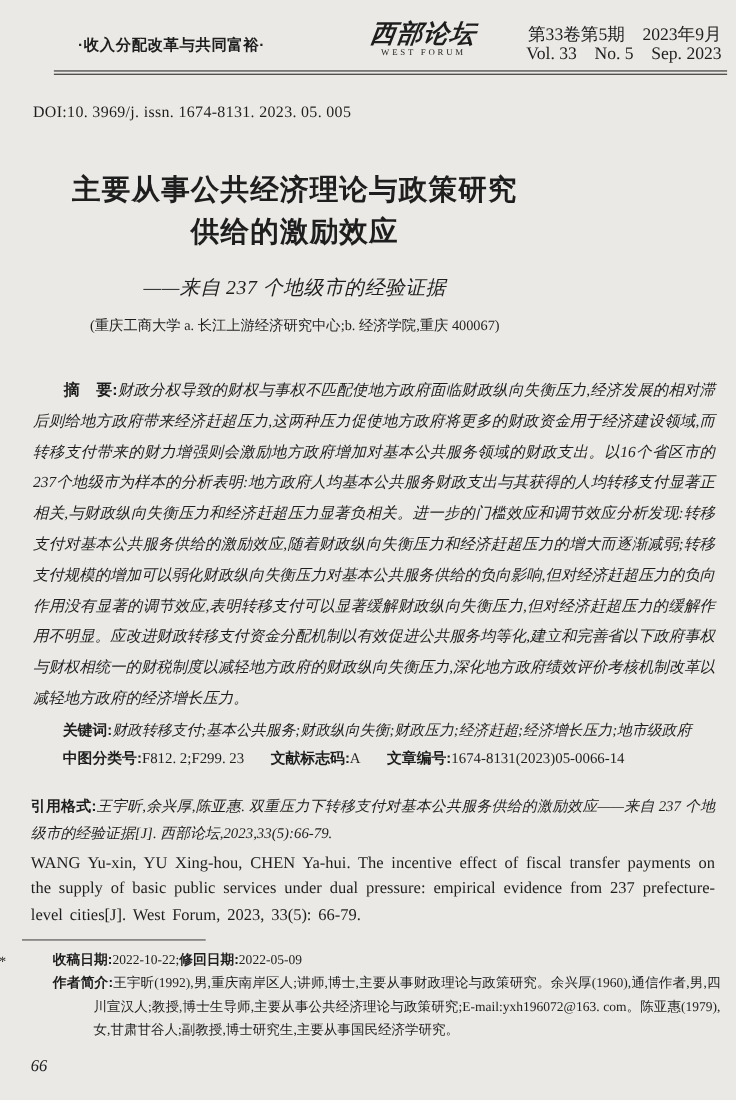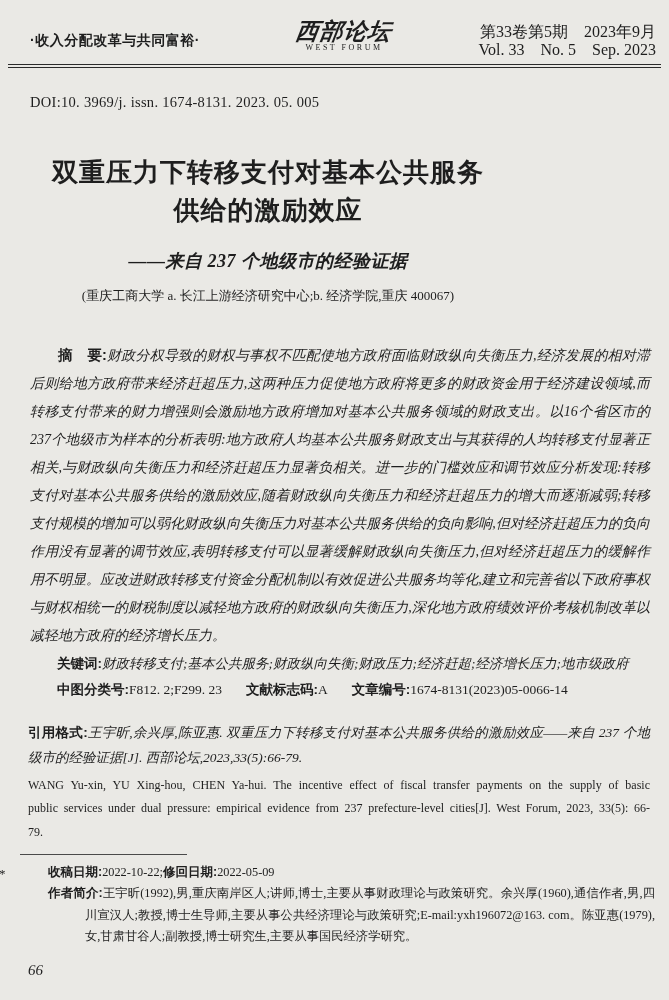--- a/index.html
+++ b/index.html
@@ -5,52 +5,52 @@
   html,body{margin:0;padding:0;}
   body{
     width:669px;height:1000px;overflow:hidden;position:relative;
     background:#eae9e5;color:#1e1e1e;
     font-family:"Liberation Serif","DejaVu Serif",serif;
   }
   .hei-b{font-family:"Liberation Sans","DejaVu Sans",sans-serif;font-weight:700;font-style:normal;}
   .kai{font-family:"Liberation Serif","DejaVu Serif",serif;font-style:italic;}
 
   
-  .header{position:relative;height:74px;}
+  .header{position:relative;height:74px;margin-left:41px;}
   .col-label{position:absolute;left:30px;top:32px;font-size:14px;letter-spacing:.5px;
     font-family:"Liberation Sans","DejaVu Sans",sans-serif;font-weight:700;}
   .logo{position:absolute;left:296px;top:19px;width:96px;text-align:center;line-height:1;}
   .logo-cn{font-family:"DejaVu Serif",serif;font-style:italic;font-weight:700;font-size:23px;
     letter-spacing:1px;transform:skewX(-8deg);display:inline-block;}
   .logo-en{font-size:8px;letter-spacing:2.5px;margin-top:2px;color:#222;}
   .issue{position:absolute;right:13px;top:23px;text-align:right;font-size:16px;line-height:18px;}
   .dbl-rule{position:absolute;left:8px;right:8px;top:64px;height:2.2px;
     border-top:1.4px solid #2b2b2b;border-bottom:1.4px solid #2b2b2b;}
 
   
   .doi{margin:20px 0 0 30px;font-size:14.5px;letter-spacing:.3px;}
 
   .title-sec{width:480px;margin:42px 0 0 28px;text-align:center;}
   .title{font-family:"Liberation Sans","DejaVu Sans",sans-serif;font-weight:700;
     font-size:26px;line-height:38px;letter-spacing:1px;}
-  .subtitle{margin-top:20px;font-size:18px;font-weight:700;letter-spacing:.5px;}
+  .subtitle{margin-top:20px;font-size:18px;font-weight:400;letter-spacing:.5px;}
   .authors{margin-top:24px;font-size:14.5px;letter-spacing:1.5px;}
   .affil{margin-top:14px;font-size:13px;}
 
   .abstract{margin:36px 19px 0 30px;font-size:14px;line-height:28px;
     text-align:justify;text-indent:2em;}
   .abstract .hei-b{font-size:14.5px;}
   .keywords{margin:3px 19px 0 30px;font-size:13.5px;line-height:22.5px;
     text-align:justify;text-indent:2em;}
   .clc{margin:4px 19px 0 30px;font-size:13.5px;line-height:20px;text-indent:2em;}
   .clc .gap{margin-left:24px;}
 
   .cite{margin:20px 19px 0 28px;}
   .cite-cn{margin:0;font-size:13.5px;line-height:25px;text-align:justify;}
-  .cite-en{margin:4px 0 0 0;font-size:12px;line-height:23.5px;text-align:justify;
+  .cite-en{margin:4px 0 0 0;font-size:15px;line-height:23.5px;text-align:justify;
     word-spacing:2.5px;}
 
   .fn-divider{margin:10px 0 0 20px;width:167px;border:none;border-top:1.2px solid #4a4a4a;}
   .fn{margin:7px 14px 0 48px;font-size:12.3px;line-height:21.3px;}
   .fn-row{padding-left:37px;text-indent:-37px;text-align:justify;}
   .fn-first{position:relative;}
   .fn-star{position:absolute;left:-12px;top:1px;font-size:13px;}
   .fn .hei-b{font-size:12.5px;}
 
   .page-num{position:absolute;left:28px;top:962px;font-size:15px;font-style:italic;}
@@ -69,21 +69,21 @@
     <div>第33卷第5期　2023年9月</div>
     <div>Vol. 33　No. 5　Sep. 2023</div>
   </div>
   <div class="dbl-rule"></div>
 </div>
 
 <p class="doi">DOI:10. 3969/j. issn. 1674-8131. 2023. 05. 005</p>
 
 <div class="title-sec">
   <div class="title">
-    <div>双重压力下转移支付对基本公共服务</div>
+    <div>主要从事公共经济理论与政策研究</div>
     <div>供给的激励效应</div>
   </div>
   <div class="subtitle kai">——来自 237 个地级市的经验证据</div>
   <div class="affil">(重庆工商大学 a. 长江上游经济研究中心;b. 经济学院,重庆 400067)</div>
 </div>
 
 <p class="abstract"><span class="hei-b">摘　要:</span><span class="kai">财政分权导致的财权与事权不匹配使地方政府面临财政纵向失衡压力,经济发展的相对滞后则给地方政府带来经济赶超压力,这两种压力促使地方政府将更多的财政资金用于经济建设领域,而转移支付带来的财力增强则会激励地方政府增加对基本公共服务领域的财政支出。以16个省区市的237个地级市为样本的分析表明:地方政府人均基本公共服务财政支出与其获得的人均转移支付显著正相关,与财政纵向失衡压力和经济赶超压力显著负相关。进一步的门槛效应和调节效应分析发现:转移支付对基本公共服务供给的激励效应,随着财政纵向失衡压力和经济赶超压力的增大而逐渐减弱;转移支付规模的增加可以弱化财政纵向失衡压力对基本公共服务供给的负向影响,但对经济赶超压力的负向作用没有显著的调节效应,表明转移支付可以显著缓解财政纵向失衡压力,但对经济赶超压力的缓解作用不明显。应改进财政转移支付资金分配机制以有效促进公共服务均等化,建立和完善省以下政府事权与财权相统一的财税制度以减轻地方政府的财政纵向失衡压力,深化地方政府绩效评价考核机制改革以减轻地方政府的经济增长压力。</span></p>
 
 <p class="keywords"><span class="hei-b">关键词:</span><span class="kai">财政转移支付;基本公共服务;财政纵向失衡;财政压力;经济赶超;经济增长压力;地市级政府</span></p>
 

